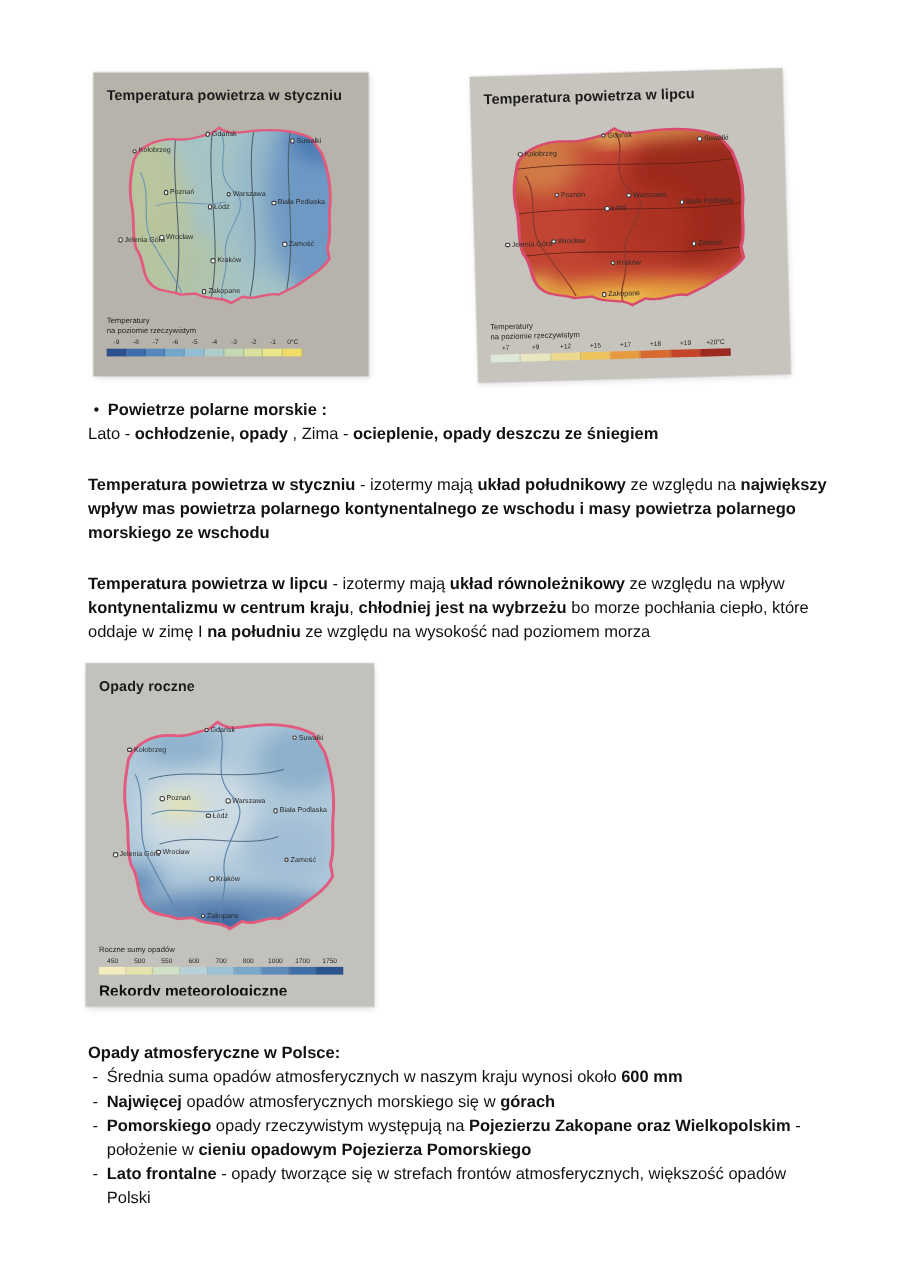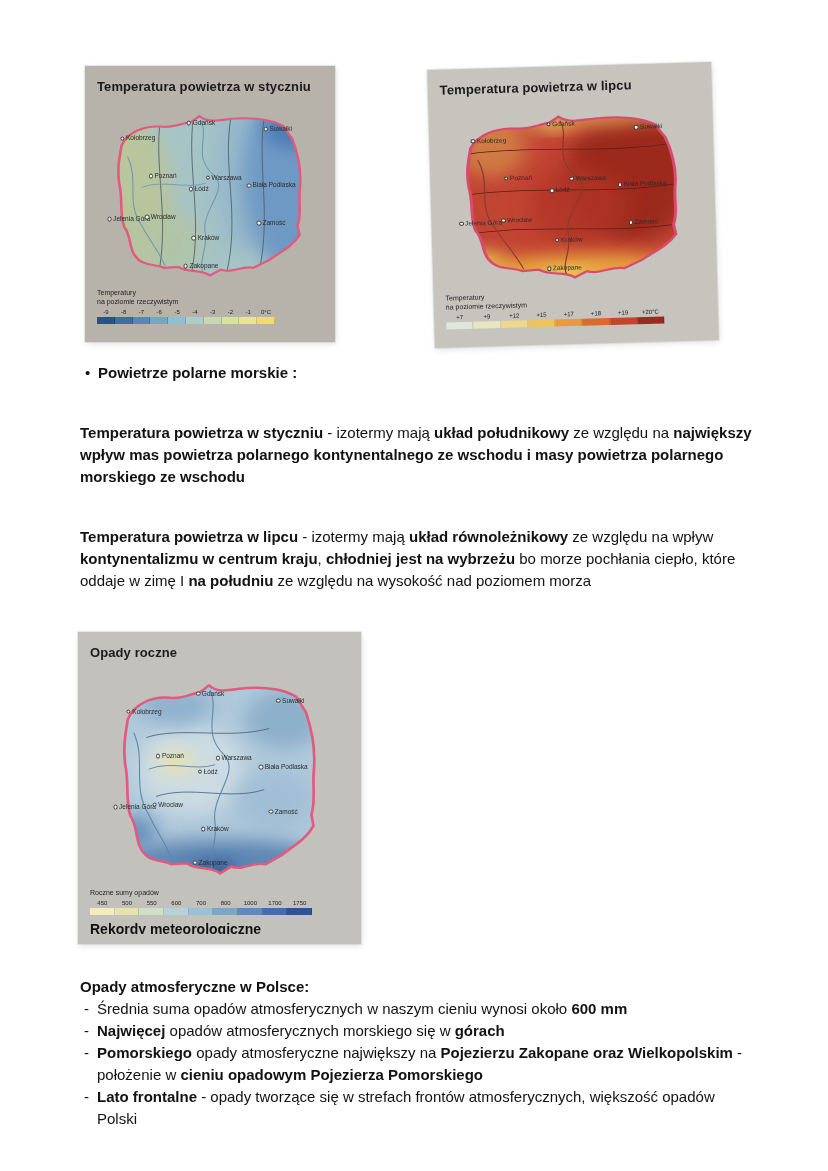--- a/index.html
+++ b/index.html
@@ -7,21 +7,21 @@
   body {
     width:828px; height:1171px; overflow:hidden;
     background:#ffffff;
     font-family:"Liberation Sans", sans-serif;
     color:#121212;
   }
   .maps-row { display:flex; gap:96px; padding:66px 0 0 85px; align-items:flex-start; }
   .photo { position:relative; box-shadow:0 0 0 1px rgba(0,0,0,.07), 1px 2px 6px rgba(0,0,0,.12); }
   .card-jan { width:250px; height:276px; background:#b7b3ab; }
   .card-jul { width:284px; height:278px; background:#c7c4be; transform:rotate(-1.6deg); margin-top:-2px; }
-  .card-pre { width:283px; height:312px; background:#c3c1bb; margin:40px 0 0 78px; }
+  .card-pre { width:262px; height:312px; background:#c3c1bb; margin:17px 0 0 78px; }
   .map-title { font-weight:bold; font-size:13px; padding:13px 10px 2px 12px; color:#1b1b1b; letter-spacing:.1px; }
   .map-area { position:relative; margin:3px auto 0 auto; }
   .card-jan .map-area { width:226px; height:188px; }
   .card-jul .map-area { width:258px; height:190px; }
   .card-pre .map-area { width:236px; height:222px; }
   .map-area svg { display:block; width:100%; height:100%; }
   .city {
     position:absolute; transform:translate(-50%,-50%);
     font-size:6.5px; line-height:1.05; color:#2b2b2b; white-space:nowrap; pointer-events:none;
   }
@@ -40,21 +40,21 @@
   .tick { font-size:6px; text-align:center; color:#222; height:8px; overflow:visible; white-space:nowrap; }
   .swatch { height:7px; border-right:0.5px solid rgba(0,0,0,.15); }
   .photo-footer {
     margin-top:6px; padding:0 12px; font-weight:bold; font-size:14px;
     height:13px; overflow:hidden; color:#111;text-decoration:underline;
   }
   .text-col { margin:18px 76px 0 80px; font-size:15px; line-height:22px; }
   .text-col.bottom { margin-top:32px; }
   .b { font-weight:bold; }
   .tb { }
-  .tb.para { margin-top:38px; }
+  .tb.para { margin-top:24px; }
   .tb.bullet { display:flex; padding-left:5px; }
   .tb.bullet .marker { width:13px; flex:none; }
   .tb.dash { display:flex; padding-left:4px; }
   .tb.dash .marker { width:13px; flex:none; }
   .tb .tbody { flex:1; min-width:0; }
 </style>
 </head>
 <body>
 
 <div class="maps-row">
@@ -240,20 +240,21 @@
     </div>
   </figure>
 
 </div>
 
 <section class="text-col top">
     <div class="tb bullet">
       <span class="marker">•</span>
       <span class="tbody"><span class="b">Powietrze polarne morskie :</span></span>
     </div>
+    <div class="tb plain"><span class="tbody"><span>Lato - </span><span class="b">ochłodzenie, opady</span><span> , Zima - </span><span class="b">ocieplenie, opady deszczu ze śniegiem</span></span></div>
     <div class="tb para"><span class="tbody"><span class="b">Temperatura powietrza w styczniu</span><span> - izotermy mają </span><span class="b">układ południkowy</span><span> ze względu na </span><span class="b">największy wpływ mas powietrza polarnego kontynentalnego ze wschodu i masy powietrza polarnego morskiego ze wschodu</span></span></div>
     <div class="tb para"><span class="tbody"><span class="b">Temperatura powietrza w lipcu</span><span> - izotermy mają </span><span class="b">układ równoleżnikowy</span><span> ze względu na wpływ </span><span class="b">kontynentalizmu w centrum kraju</span><span>, </span><span class="b">chłodniej jest na wybrzeżu</span><span> bo morze pochłania ciepło, które oddaje w zimę I </span><span class="b">na południu</span><span> ze względu na wysokość nad poziomem morza</span></span></div>
   </section>
 
 <figure class="photo card-pre">
   <figcaption class="map-title">Opady roczne</figcaption>
   <div class="map-area">
     <svg viewBox="0 0 96 98" preserveAspectRatio="none">
       <defs>
         <clipPath id="pl3">
@@ -339,27 +340,27 @@
         </div>
       </div>
   </div>
   <div class="photo-footer">Rekordy meteorologiczne</div>
 </figure>
 
 <section class="text-col bottom">
     <div class="tb heading"><span class="tbody"><span class="b">Opady atmosferyczne w Polsce:</span></span></div>
     <div class="tb dash">
       <span class="marker">-</span>
-      <span class="tbody"><span>Średnia suma opadów atmosferycznych w naszym cieniu wynosi około </span><span class="b">600 mm</span></span>
+      <span class="tbody"><span>Średnia suma opadów atmosferycznych w naszym kraju wynosi około </span><span class="b">600 mm</span></span>
     </div>
     <div class="tb dash">
       <span class="marker">-</span>
       <span class="tbody"><span class="b">Najwięcej</span><span> opadów atmosferycznych morskiego się w </span><span class="b">górach</span></span>
     </div>
     <div class="tb dash">
       <span class="marker">-</span>
-      <span class="tbody"><span class="b">Pomorskiego</span><span> opady atmosferyczne największy na </span><span class="b">Pojezierzu Zakopane oraz Wielkopolskim</span><span> - położenie w </span><span class="b">cieniu opadowym Pojezierza Pomorskiego</span></span>
+      <span class="tbody"><span class="b">Pomorskiego</span><span> opady rzeczywistym występują na </span><span class="b">Pojezierzu Zakopane oraz Wielkopolskim</span><span> - położenie w </span><span class="b">cieniu opadowym Pojezierza Pomorskiego</span></span>
     </div>
     <div class="tb dash">
       <span class="marker">-</span>
       <span class="tbody"><span class="b">Lato frontalne</span><span> - opady tworzące się w strefach frontów atmosferycznych, większość opadów Polski</span></span>
     </div>
   </section>
 
 </body></html>

